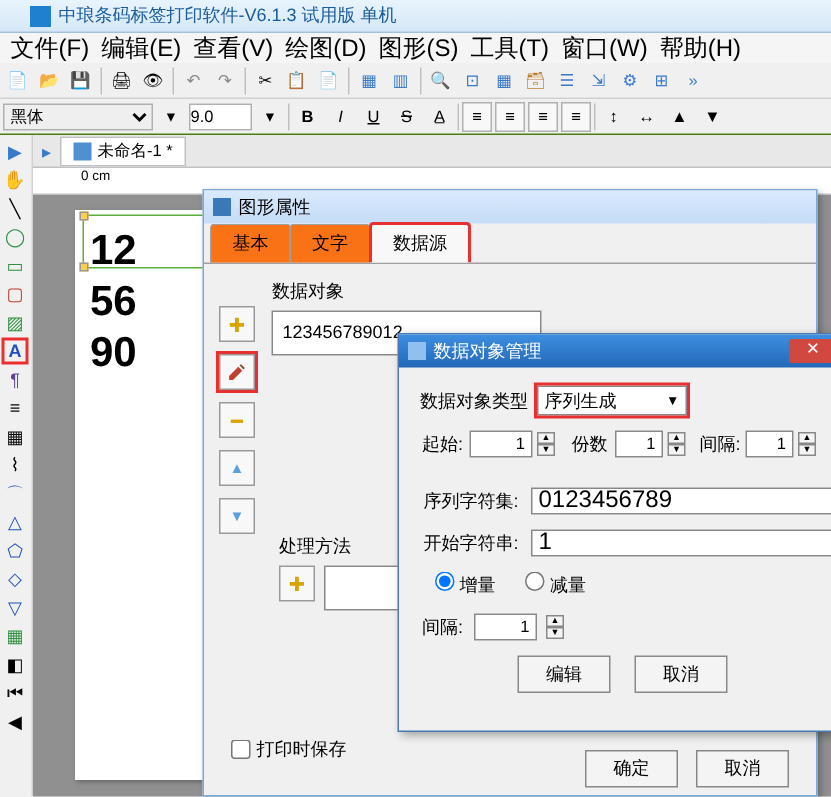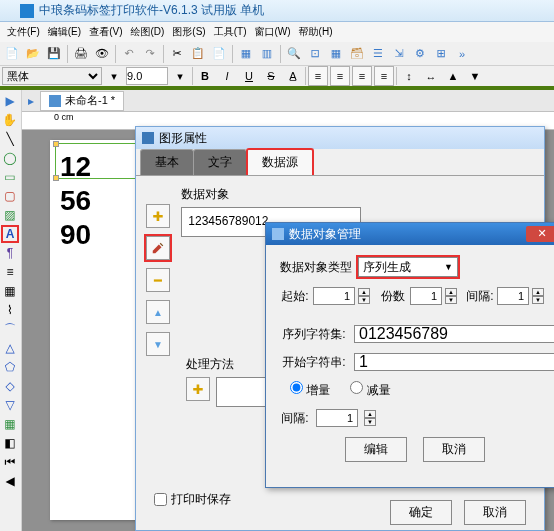--- a/index.html
+++ b/index.html
@@ -3,27 +3,27 @@
 <meta charset="utf-8">
 <style>
 * { box-sizing: border-box; margin: 0; padding: 0; font-family: "Microsoft YaHei", SimSun, sans-serif; }
 body { background: #f0f0f0; width: 554px; height: 531px; overflow: hidden; font-size: 12px; }
 
 .titlebar { height: 22px; background: linear-gradient(#e8f4fd, #d5e8f7); display: flex; align-items: center; padding: 0 20px; border-bottom: 1px solid #a0c0e0; }
 .titlebar .app-icon { width: 14px; height: 14px; background: #2080d0; margin-right: 5px; }
 .titlebar .title { color: #1a5c9c; font-size: 12px; }
 
 .menubar { height: 20px; background: #f5f5f5; display: flex; align-items: center; padding: 0 4px; gap: 2px; }
-.menubar span { padding: 2px 3px; font-size: 10px; }
+.menubar span { padding: 2px 3px; font-size: 16px; }
 
 .toolbar { height: 24px; background: #f0f0f0; border-bottom: 1px solid #d0d0d0; display: flex; align-items: center; padding: 0 2px; gap: 1px; }
 .toolbar .tbtn { width: 20px; height: 20px; display: inline-flex; align-items: center; justify-content: center; font-size: 11px; }
 .toolbar .sep { width: 1px; height: 18px; background: #c0c0c0; margin: 0 2px; }
 
-.formatbar { height: 24px; background: #f0f0f0; border-bottom: 4px solid #4d7c0f; display: flex; align-items: center; padding: 0 2px; gap: 2px; }
+.formatbar { height: 24px; background: #f0f0f0; border-bottom: 1px solid #4d7c0f; display: flex; align-items: center; padding: 0 2px; gap: 2px; }
 .formatbar select, .formatbar input { font-size: 11px; height: 18px; border: 1px solid #b0b0b0; }
 .fontname { width: 100px; }
 .fontsize { width: 42px; }
 .fbtn { width: 20px; height: 20px; display: inline-flex; align-items: center; justify-content: center; font-size: 11px; }
 .fbtn.bold { font-weight: bold; }
 .fbtn.italic { font-style: italic; }
 .fbtn.underline { text-decoration: underline; }
 .fbtn.strike { text-decoration: line-through; }
 .fbtn.align { border: 1px solid #b0b0b0; background: #f8f8f8; }
 
@@ -44,21 +44,21 @@
 .sel-handles { position: absolute; left: 5px; top: 3px; width: 95px; height: 36px; border: 1px solid #5ab03a; }
 .hndl { position: absolute; width: 6px; height: 6px; background: #ffd050; border: 1px solid #999; }
 .label-text { font-family: Arial; font-size: 28px; font-weight: bold; }
 .label-text div { line-height: 34px; }
 
 
 .propwin { position: absolute; left: 135px; top: 126px; width: 410px; height: 405px; background: #f0f0f0; border: 1px solid #7aa7d8; box-shadow: 2px 2px 5px rgba(0,0,0,.3); }
 .propwin .pw-title { height: 22px; background: linear-gradient(#daeafd, #c4dcf6); display: flex; align-items: center; padding: 0 6px; font-size: 12px; gap: 5px; }
 .propwin .pw-title .pw-ico { width: 12px; height: 12px; background: #3b78b8; }
 .tabrow { height: 26px; display: flex; align-items: flex-end; padding: 0 4px; gap: 0; }
-.tab { padding: 4px 14px; border: 1px solid #a0a0a0; border-bottom: none; background: #737373; font-size: 12px; border-radius: 3px 3px 0 0; margin-right: -1px; }
+.tab { padding: 4px 14px; border: 1px solid #a0a0a0; border-bottom: none; background: #f97316; font-size: 12px; border-radius: 3px 3px 0 0; margin-right: -1px; }
 .tab.hl { border: 2px solid #e83030; border-bottom: none; background: #f8f8f8; }
 .tabbody { border-top: 1px solid #a0a0a0; padding: 10px; height: 330px; }
 .grp { display: inline-block; vertical-align: top; }
 .grp-label { font-size: 12px; margin-bottom: 4px; display: block; }
 .listbox { width: 180px; height: 30px; border: 1px solid #888; background: #fff; padding: 6px; overflow: auto; font-size: 12px; }
 .sidebtns { display: inline-flex; flex-direction: column; gap: 8px; vertical-align: top; margin-top: 18px; margin-right: 8px; }
 .sq { width: 24px; height: 24px; border: 1px solid #999; background: #f8f8f8; display: flex; align-items: center; justify-content: center; font-size: 13px; }
 .sq.plus { color: #d9a400; }
 .sq.minus { color: #d9a400; }
 .sq.hl { outline: 2px solid #e83030; }

